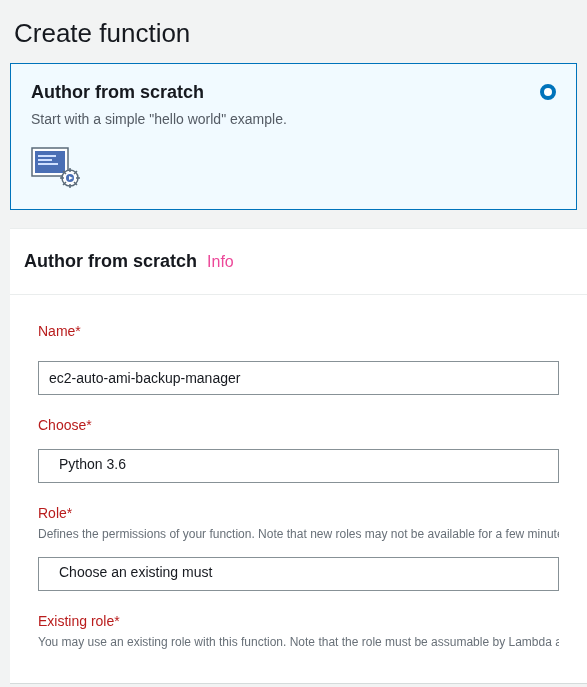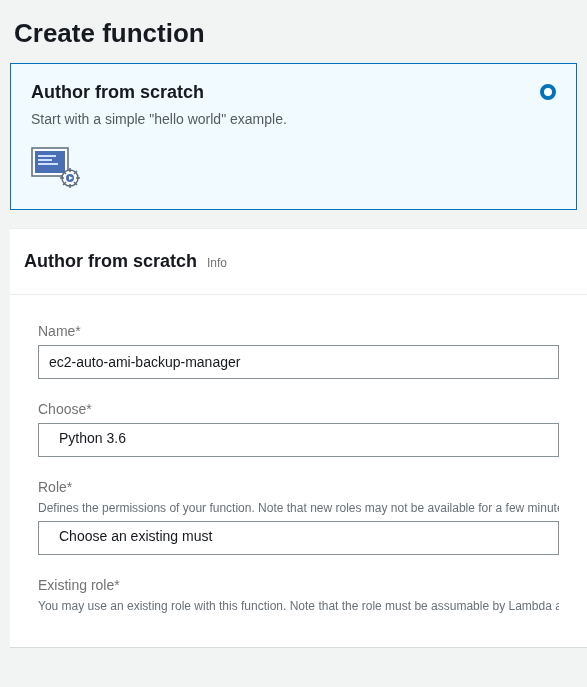--- a/index.html
+++ b/index.html
@@ -6,21 +6,21 @@
   body {
     background: #f2f3f3;
     font-family: "Amazon Ember", "Helvetica Neue", Arial, sans-serif;
     color: #16191f;
     width: 587px;
     height: 687px;
     overflow: hidden;
   }
   .page-title {
     font-size: 26px;
-    font-weight: 700;
+    font-weight: 400;
     padding: 18px 14px 14px 14px;
     color: #16191f;
   }
   .option-card {
     margin: 0 10px 14px 10px;
     border: 1px solid #0073bb;
     background: #f1faff;
     padding: 18px 20px 16px 20px;
     position: relative;
   }
@@ -59,48 +59,49 @@
     gap: 10px;
     padding: 0 0 22px 14px;
     border-bottom: 1px solid #eaeded;
     margin-bottom: 28px;
   }
   .form-header h2 {
     font-size: 18px;
     font-weight: 700;
   }
   .form-header .info-link {
-    font-size: 12px;
-    color: #737373;
+    font-size: 16px;
+    color: #ec4899;
     cursor: pointer;
   }
   .field {
     padding: 0 28px 22px 28px;
   }
   .field-label {
     font-size: 14px;
-    color: #737373;
+    color: #b91c1c;
     font-weight: 400;
     margin-bottom: 6px;
   }
   .field-help {
     font-size: 12px;
     color: #687078;
     margin: 2px 0 6px 0;
     white-space: nowrap;
     overflow: hidden;
   }
   .text-input, .select-input {
     width: 100%;
     height: 34px;
     border: 1px solid #879196;
     background: #fff;
     font-size: 14px;
     padding: 6px 10px;
     color: #16191f;
+    margin-top: 16px;
   }
   .select-wrap {
     position: relative;
     width: 100%;
   }
   .select-input {
     appearance: none;
     -webkit-appearance: none;
     padding-right: 30px;
     padding-left: 20px;

